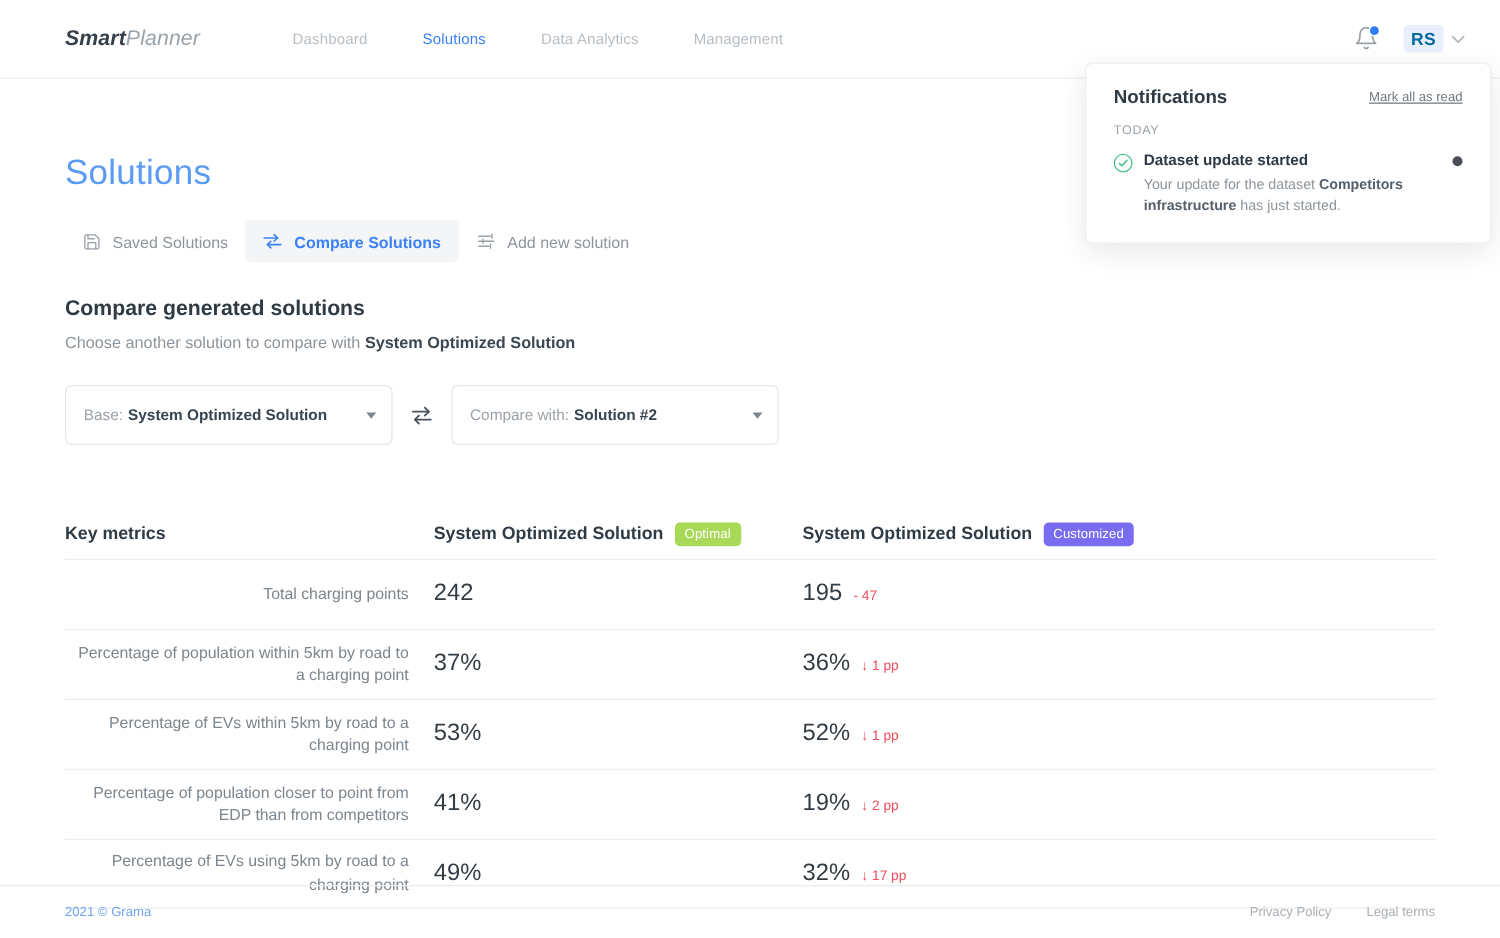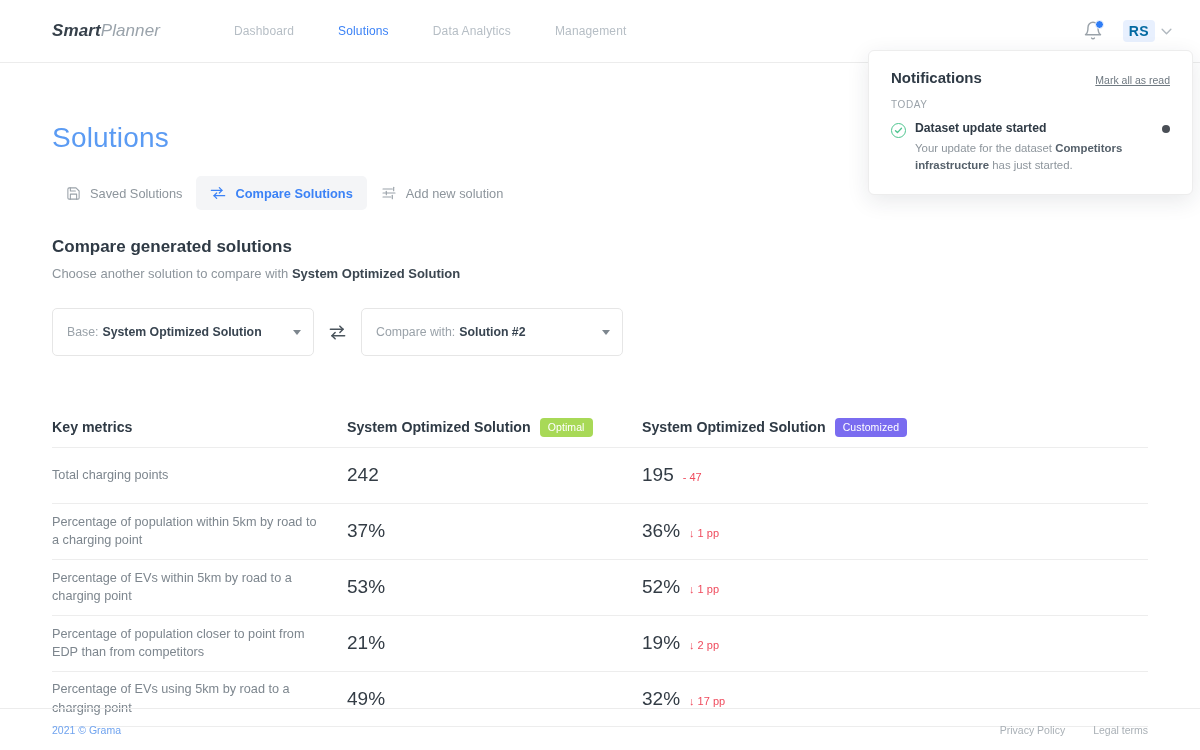--- a/index.html
+++ b/index.html
@@ -54,21 +54,21 @@
   .notif {
     position: absolute; left: 868px; top: 50px;
     width: 325px;
     background: #fff;
     border: 1px solid #ededed;
     border-radius: 6px;
     box-shadow: 0 6px 22px rgba(30,40,60,.10);
     padding: 18px 22px 20px 22px;
     z-index: 10;
   }
-  .notif-head { display: flex; align-items: flex-end; }
+  .notif-head { display: flex; align-items: center; }
   .notif-title { font-size: 15px; font-weight: bold; color: #2f3a45; }
   .notif-markall {
     margin-left: auto; font-size: 10.5px; color: #6e7880;
     text-decoration: underline; cursor: pointer;
   }
   .notif-day {
     margin-top: 13px; font-size: 10px; color: #9aa2a9; letter-spacing: .6px;
   }
   .notif-item {
     margin-top: 11px; display: flex; gap: 9px; position: relative;
@@ -148,21 +148,21 @@
   .badge.optimal { background: #a8d957; }
   .badge.customized { background: #7a6cf0; }
 
   .trow {
     display: flex; align-items: center;
     border-top: 1px solid #ededed;
     min-height: 56px;
   }
   .trow:last-child { border-bottom: 1px solid #ededed; }
   .metric-label {
-    font-size: 12.7px; color: #7d868e; line-height: 1.45; padding-right: 20px;
+    font-size: 12.7px; color: #7d868e; line-height: 1.45; padding-right: 20px; text-align: right;
   }
   .cell-val {
     font-size: 19px; color: #333c45; display: flex; align-items: baseline; gap: 9px;
     font-weight: normal;
   }
   .delta { font-size: 11px; color: #ef4b5d; white-space: nowrap; }
 
   
   .footer {
     position: absolute; left: 0; bottom: 0; width: 1200px;
@@ -334,21 +334,21 @@
         </div>
         <div class="col-b cell-val">
           <span>52%</span>
           <span class="delta">↓ 1 pp</span>
         </div>
       </div>
 
       <div class="trow">
         <div class="col-metric metric-label">Percentage of population closer to point from EDP than from competitors</div>
         <div class="col-a cell-val">
-          <span>21%</span>
+          <span>41%</span>
         </div>
         <div class="col-b cell-val">
           <span>19%</span>
           <span class="delta">↓ 2 pp</span>
         </div>
       </div>
 
       <div class="trow">
         <div class="col-metric metric-label">Percentage of EVs using 5km by road to a charging point</div>
         <div class="col-a cell-val">

